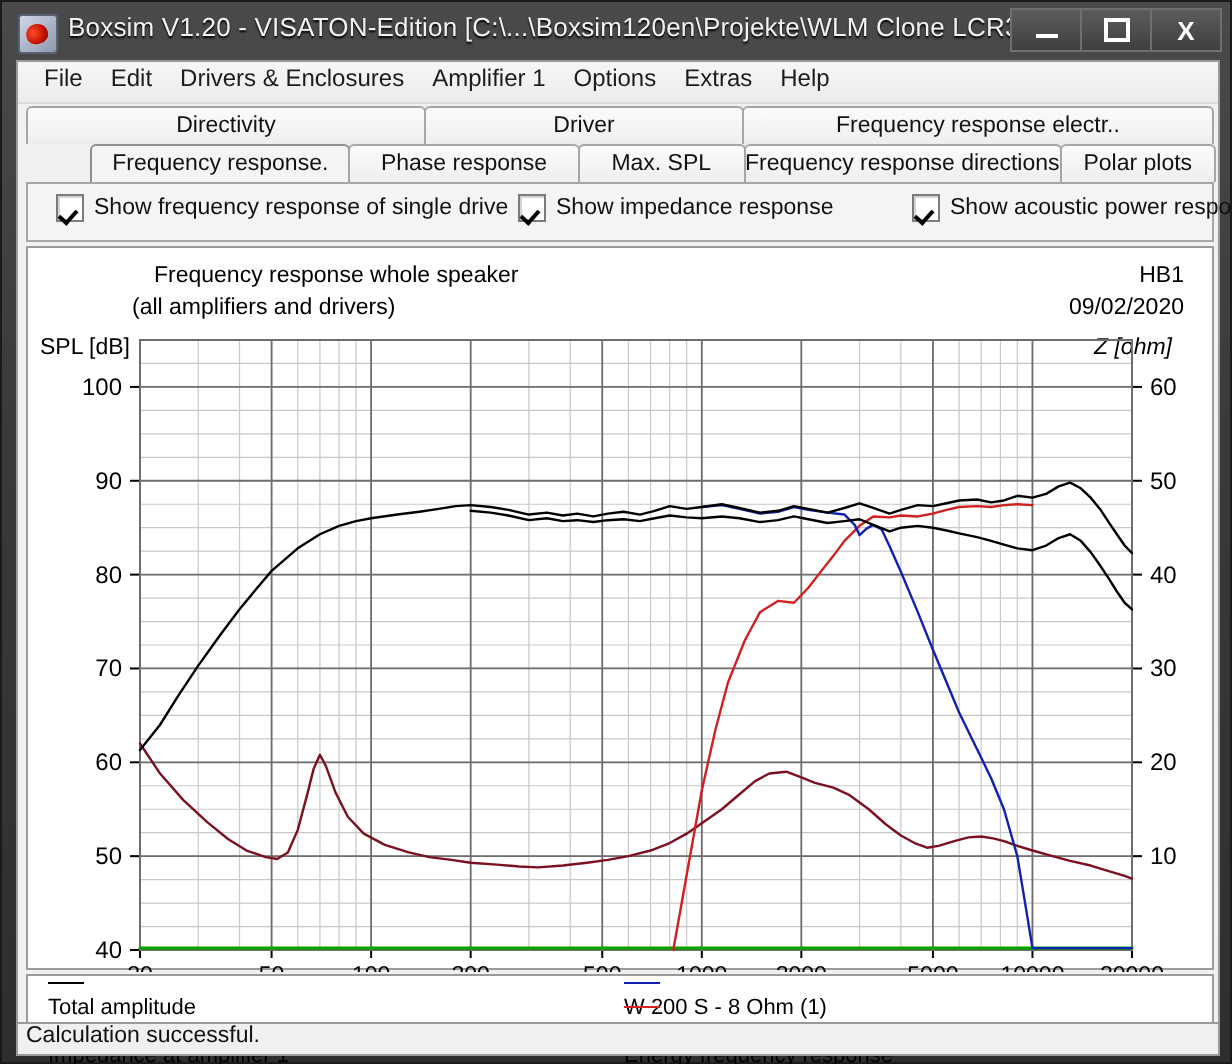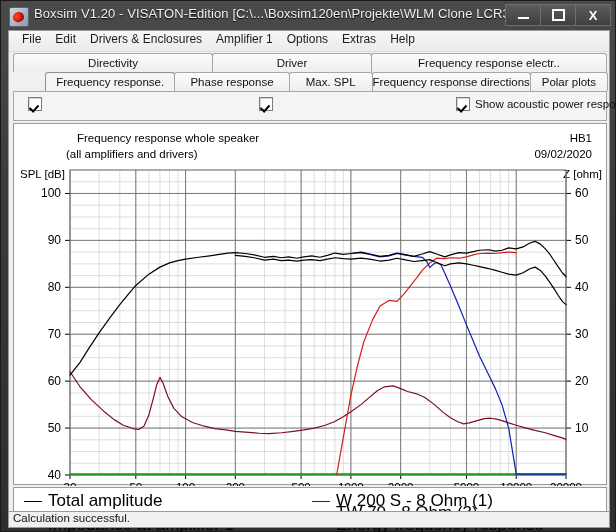--- a/index.html
+++ b/index.html
@@ -111,29 +111,29 @@
   
   .plotpanel{
     position:absolute;left:4px;top:92px;width:594px;height:362px;
     background:#ffffff;border:1px solid #9a9a9a;box-sizing:border-box;
   }
   .plot-title{position:absolute;left:52px;top:8px;font-size:11.5px;color:#000;padding-left:11px;}
   .plot-subtitle{position:absolute;left:52px;top:24px;font-size:11.5px;color:#000;}
   .plot-hb{position:absolute;right:14px;top:8px;font-size:11.5px;color:#000;text-align:right;}
   .plot-date{position:absolute;right:14px;top:24px;font-size:11.5px;color:#000;text-align:right;}
   .ylabel-left{position:absolute;left:6px;top:44px;font-size:11.5px;color:#000;}
-  .ylabel-right{position:absolute;right:4px;top:44px;font-size:11.5px;color:#000;}
+  .ylabel-right{position:absolute;right:20px;top:44px;font-size:11.5px;color:#000;font-style:italic;}
   .svgwrap{position:absolute;left:0;top:0;width:594px;height:362px;}
 
   
   .legendpanel{
     position:absolute;left:4px;top:456px;width:594px;height:38px;
     background:#ffffff;border:1px solid #9a9a9a;box-sizing:border-box;
   }
-  .leg{position:absolute;display:flex;align-items:center;gap:6px;font-size:17px;color:#000;white-space:nowrap;}
+  .leg{position:absolute;display:flex;gap:6px;font-size:11px;color:#000;white-space:nowrap;flex-direction:column;}
   .legline{display:block;width:18px;height:0;border-top:1.4px solid #000;flex:0 0 auto;}
 
   .statusbar{
     position:absolute;left:7px;top:510px;width:602px;height:17px;
     background:#f0f0f0;border:1px solid #9a9a9a;box-sizing:border-box;
     display:flex;align-items:flex-start;padding-left:4px;
     font-size:11.5px;color:#111;
   }
 </style>
 </head>
@@ -179,23 +179,25 @@
         <div class="tab sel" style="width:140px">Frequency response.</div>
         <div class="tab" style="width:124px">Phase response</div>
         <div class="tab" style="width:90px">Max. SPL</div>
         <div class="tab" style="width:160px">Frequency response directions</div>
         <div class="tab" style="width:84px">Polar plots</div>
       </div>
       <div class="tabbody">
         <div class="cbrow">
           <div class="cb" style="left:14px">
             <span class="cbbox"></span>
+            <span>Show frequency response of single drive</span>
           </div>
           <div class="cb" style="left:245px">
             <span class="cbbox"></span>
+            <span>Show impedance response</span>
           </div>
           <div class="cb" style="left:442px">
             <span class="cbbox"></span>
             <span>Show acoustic power respon</span>
           </div>
         </div>
       </div>
     </div>
 
     <div class="plotpanel">

